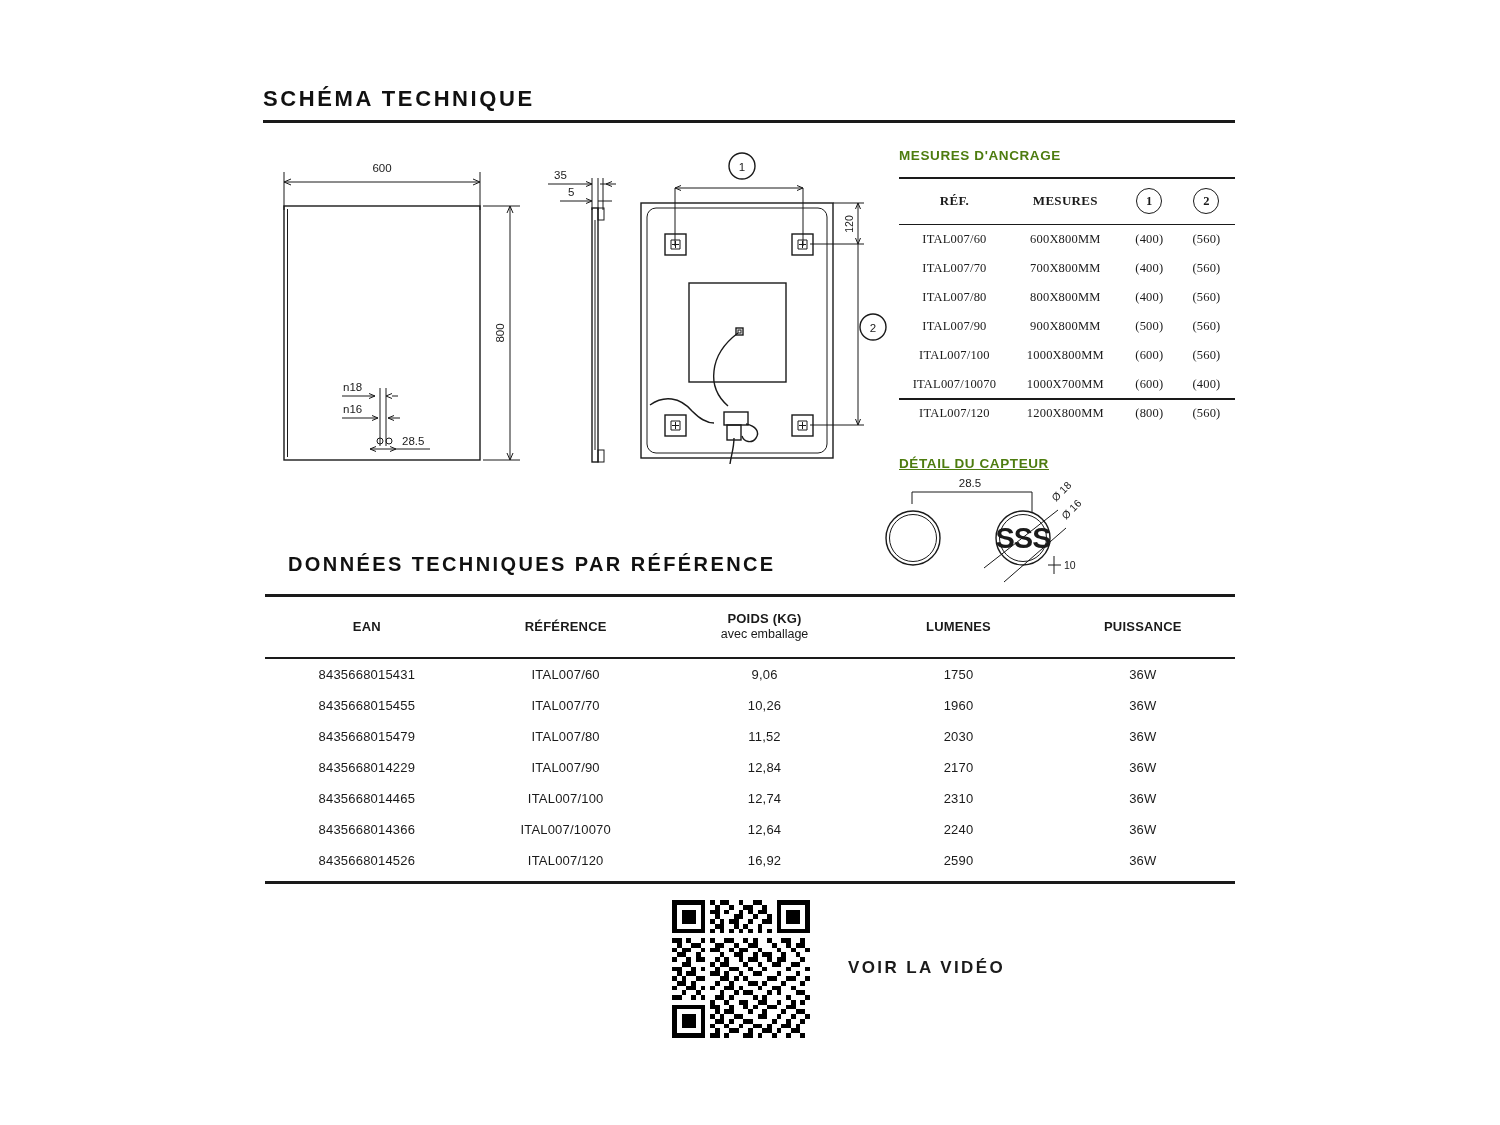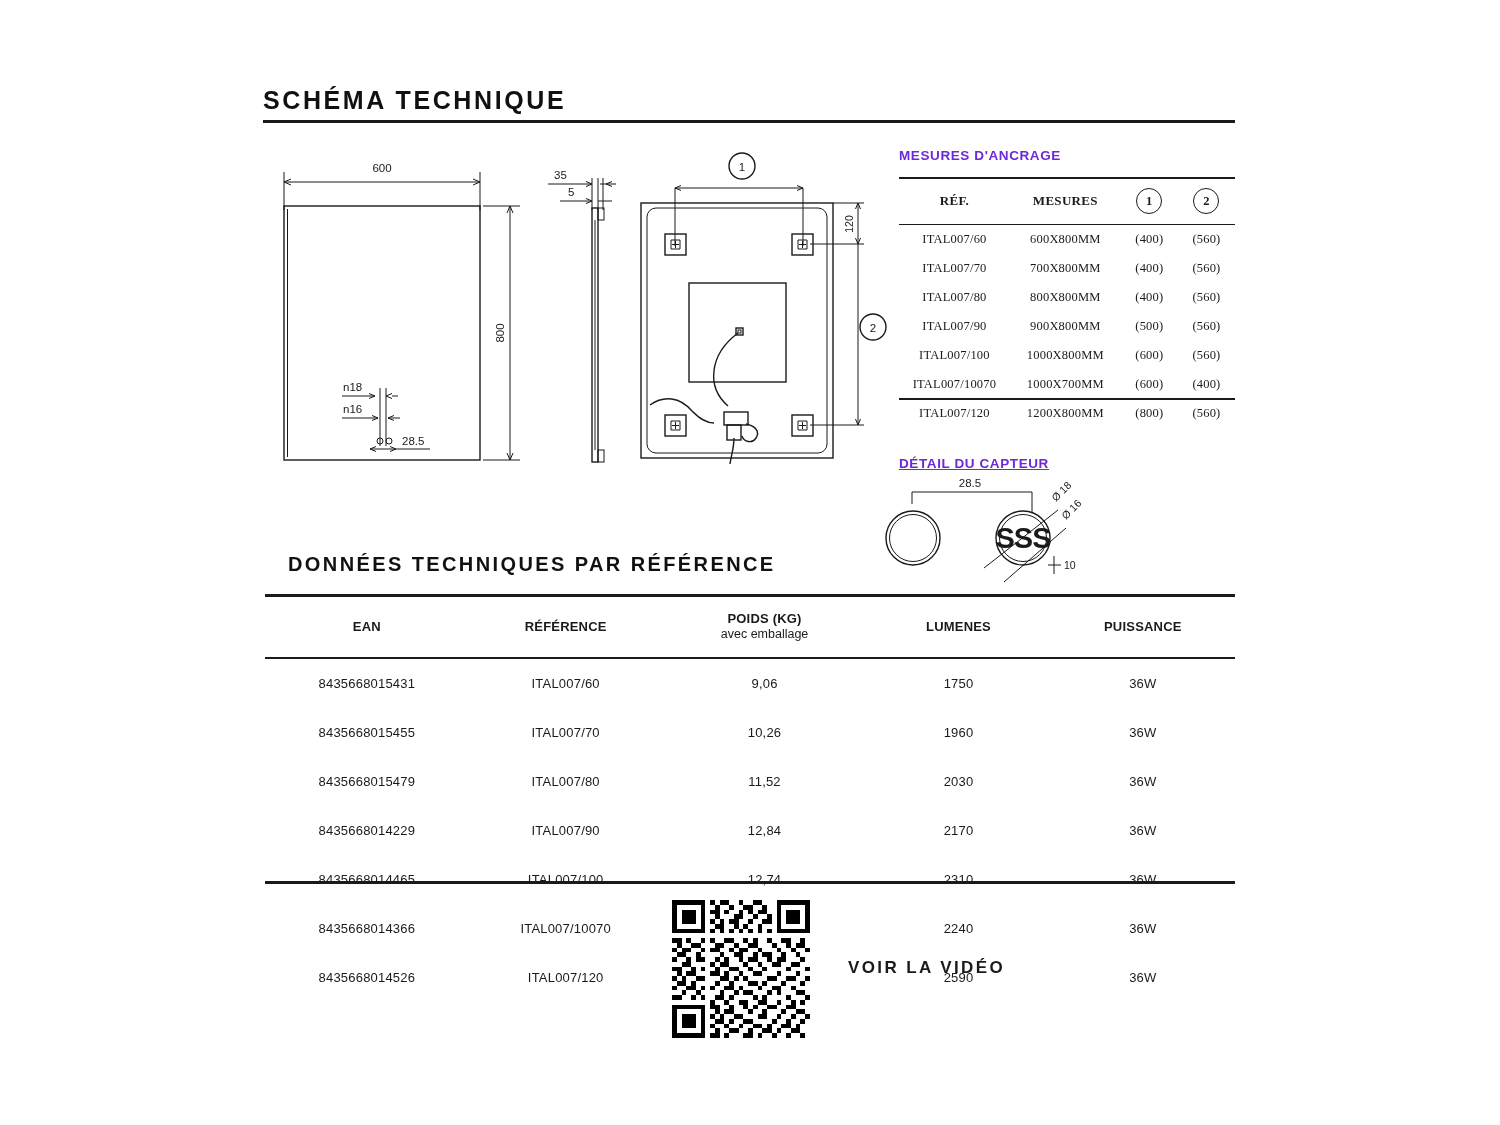--- a/index.html
+++ b/index.html
@@ -8,28 +8,28 @@
     font-family:"Liberation Sans", sans-serif;color:#1a1a1a;
     position:relative;overflow:hidden;
   }
   .page{position:absolute;inset:0;}
 
   
   .sec-title{
     position:absolute;font-weight:bold;letter-spacing:2.2px;
     color:#111;white-space:nowrap;
   }
-  #schema-title{left:263px;top:86px;font-size:25px;letter-spacing:2.6px;}
+  #schema-title{left:263px;top:86px;font-size:22px;letter-spacing:2.6px;}
   #schema-rule{position:absolute;left:263px;top:120px;width:972px;height:3px;background:#1a1a1a;}
 
   #donnees-title{left:288px;top:553px;font-size:20px;letter-spacing:2.4px;}
   #donnees-rule{position:absolute;left:265px;top:594px;width:970px;height:3px;background:#1a1a1a;}
 
   .sub-title{
-    position:absolute;font-weight:bold;font-size:13.5px;letter-spacing:.6px;color:#6d28d9;white-space:nowrap;
+    position:absolute;font-weight:bold;font-size:13.5px;letter-spacing:.6px;color:#4d7c0f;white-space:nowrap;
   }
 
   
   #anchor-title{left:899px;top:148px;}
   #anchor-rule-top{position:absolute;left:899px;top:177px;width:336px;height:2px;background:#1a1a1a;}
   #anchor-table{position:absolute;left:899px;top:179px;width:336px;font-size:12.5px;font-family:Liberation Serif, serif;}
   #anchor-table table{border-collapse:collapse;width:100%;}
   #anchor-table th{
     font-size:13px;font-weight:bold;padding:9px 0 10px;text-align:center;
     border-bottom:1.6px solid #1a1a1a;letter-spacing:.3px;
@@ -50,21 +50,21 @@
 
   
   #data-table{position:absolute;left:265px;top:597px;width:970px;}
   #data-table table{border-collapse:collapse;width:100%;}
   #data-table th{
     font-weight:bold;font-size:13px;padding:14px 0 14px;text-align:center;
     border-bottom:2.2px solid #1a1a1a;line-height:1.25;letter-spacing:.2px;
   }
   #data-table th .sub{display:block;font-weight:normal;font-size:12.5px;letter-spacing:0;}
   #data-table td{
-    text-align:center;font-size:13px;padding:17px 0;letter-spacing:.2px;
+    text-align:center;font-size:13px;padding:8px 0;letter-spacing:.2px;
   }
   #data-rule-bot{position:absolute;left:265px;top:881px;width:970px;height:3.4px;background:#1a1a1a;}
 
   
   #qr{position:absolute;left:672px;top:900px;width:138px;height:138px;}
   #video-label{position:absolute;left:848px;top:958px;font-weight:bold;font-size:17px;letter-spacing:2.4px;}
 
   
   .draw{position:absolute;}
   svg{display:block;overflow:visible;}

